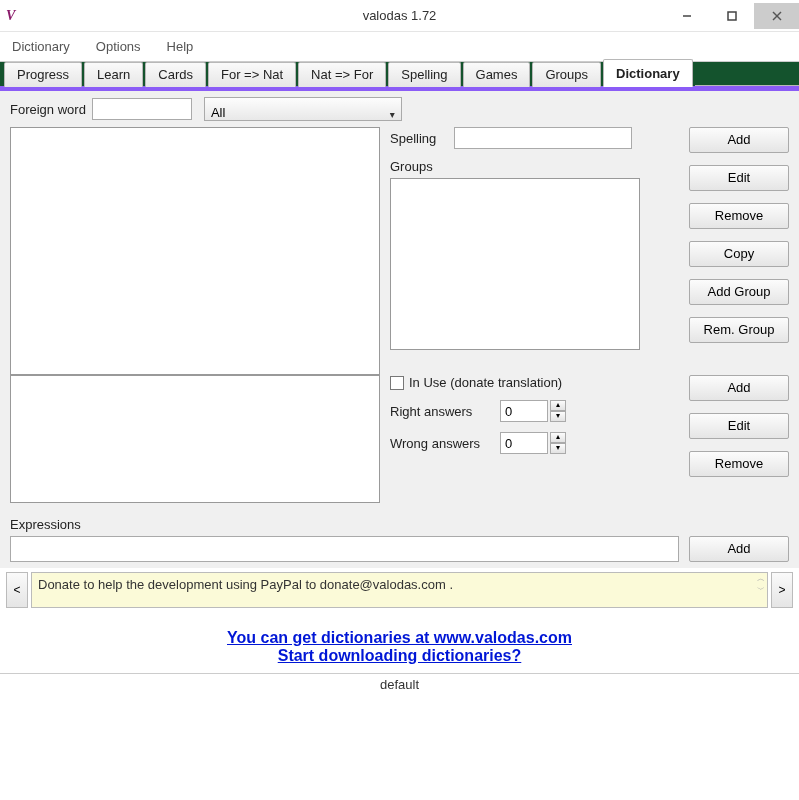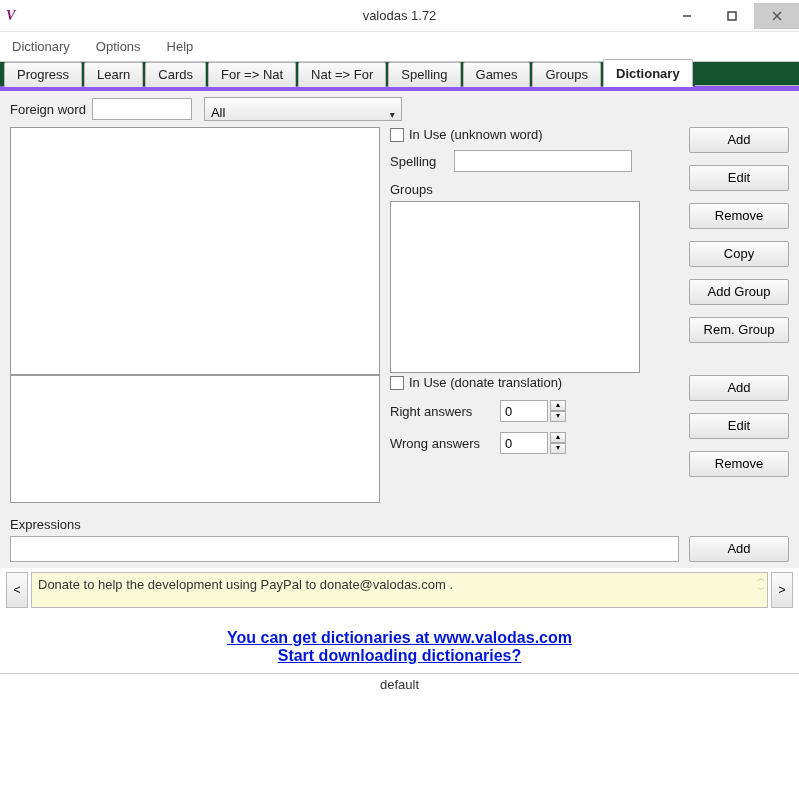--- a/index.html
+++ b/index.html
@@ -270,24 +270,20 @@
     <div class="combo" style="width:198px; margin-left:6px;align-items:flex-end;">
       <span>All</span>
       <span class="chev">▾</span>
     </div>
   </div>
 
   <div style="display:flex; gap:10px;">
     <div class="listbox" style="width:370px; height:248px;"></div>
 
     <div style="flex:1;">
-      <div class="row" style="margin-bottom:8px;">
-        <span class="checkbox-box"></span>
-        <span class="label">In Use (unknown word)</span>
-      </div>
       <div class="row" style="gap:8px; margin-bottom:10px;">
         <span class="label" style="width:56px;">Spelling</span>
         <input class="text-input" style="width: 178px;" value="">
       </div>
       <div class="label" style="margin-bottom:4px;">Groups</div>
       <div class="listbox" style="width:250px; height:172px;"></div>
     </div>
 
     <div style="display:flex; flex-direction:column; gap:12px;">
       <div class="btn">Add</div>

